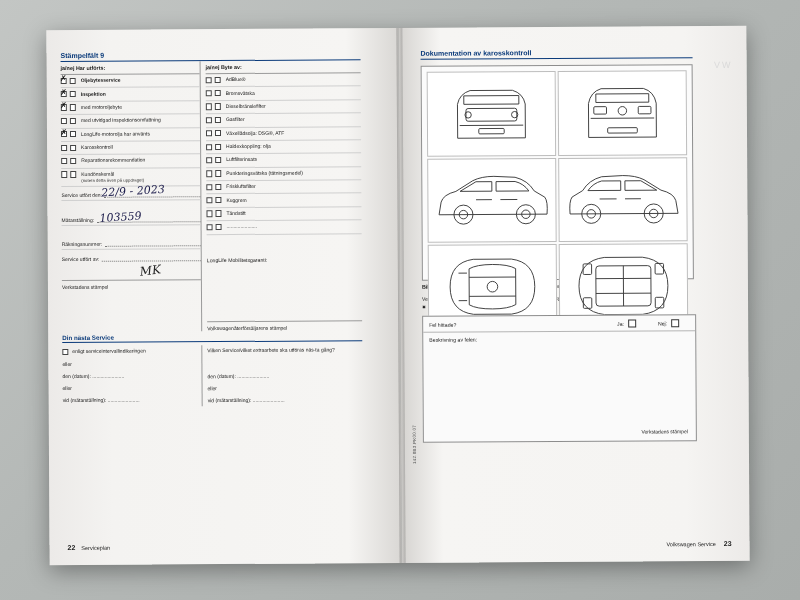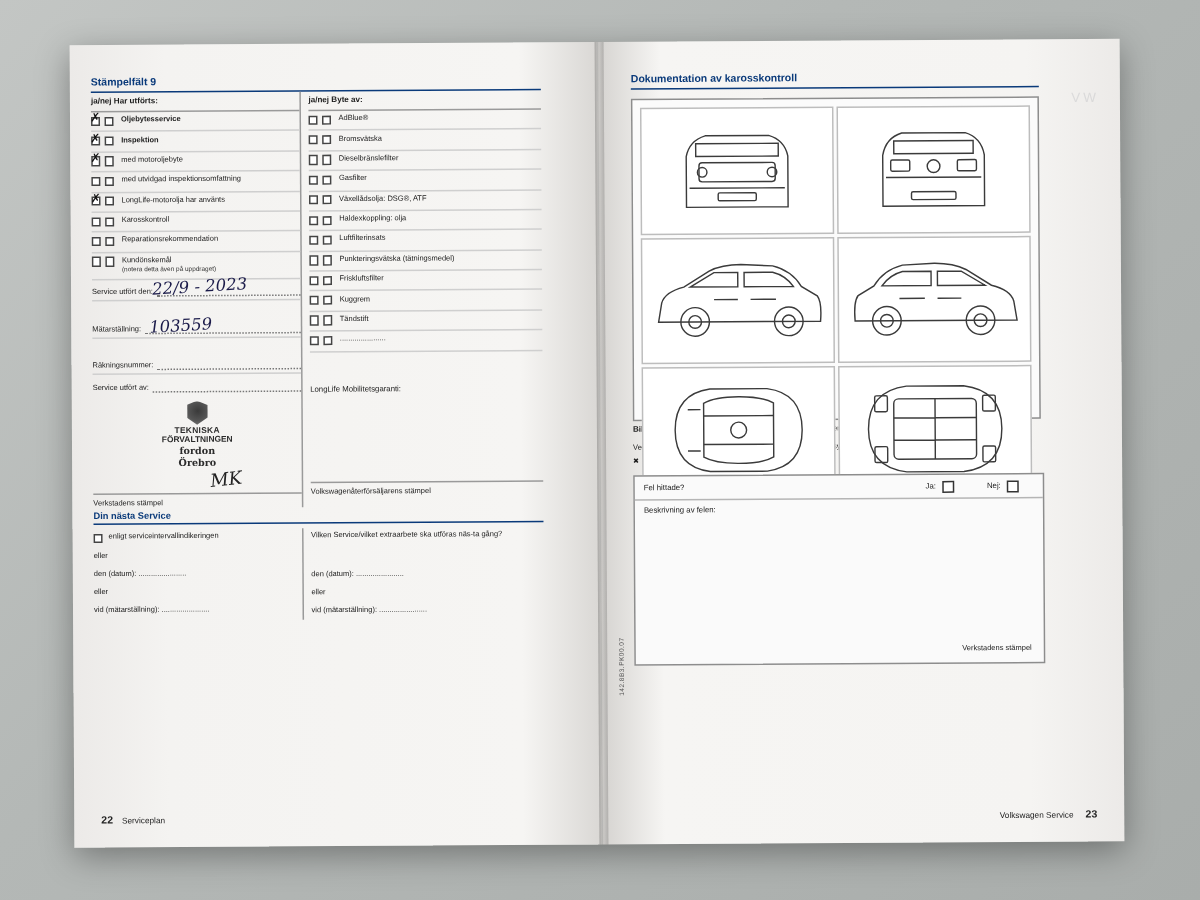--- a/index.html
+++ b/index.html
@@ -405,27 +405,20 @@
           <div class="fieldrow" style="margin-top:10px">
             <span>Räkningsnummer:</span>
             <span class="dots"></span>
           </div>
 
           <div class="fieldrow" style="border-bottom:none">
             <span>Service utfört av:</span>
             <span class="dots"></span>
           </div>
 
-          <div class="stamp">
-            <div class="crest"></div>
-            <div class="l1">TEKNISKA</div>
-            <div class="l2">FÖRVALTNINGEN</div>
-            <div class="l3">fordon</div>
-            <div class="l4">Örebro</div>
-          </div>
 
           <div style="position:relative; height:16px;">
             <span class="hand2" style="position:absolute; left:78px; top:0px;">MK</span>
           </div>
 
           <div class="bottom-label">Verkstadens stämpel</div>
         </div>
 
         <div class="col col-r">
           <div class="hdr">ja/nej Byte av:</div>

